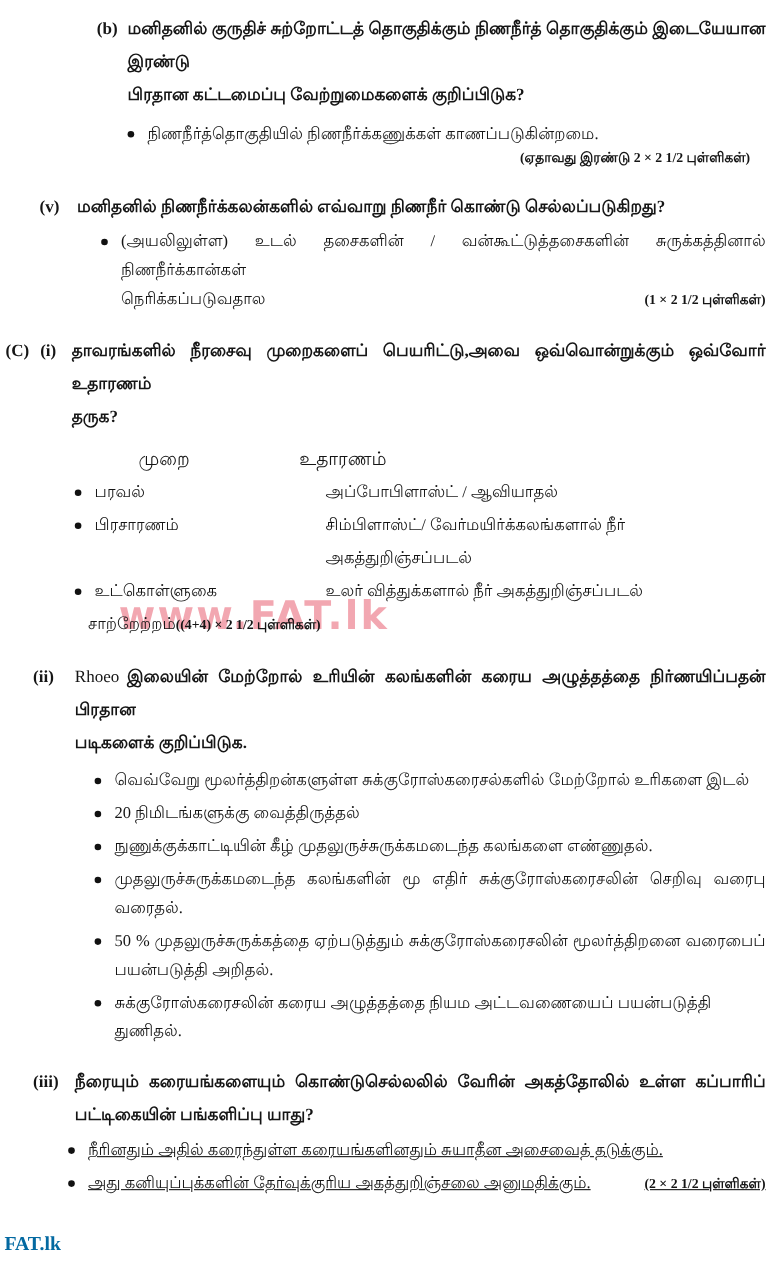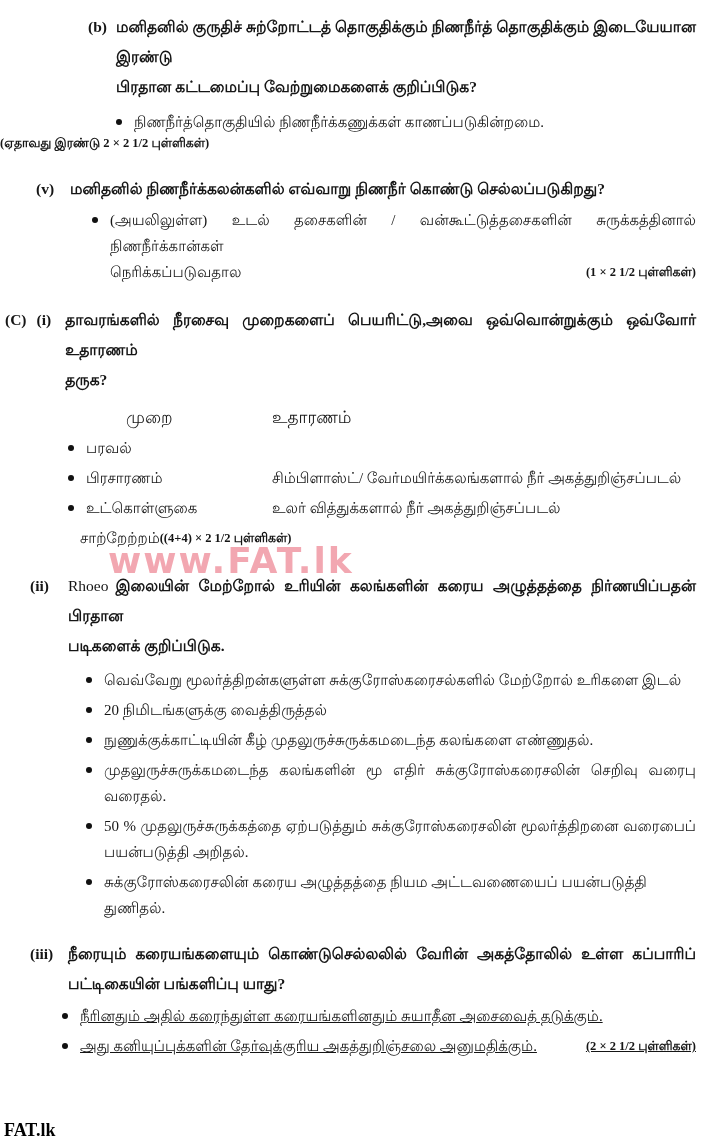--- a/index.html
+++ b/index.html
@@ -24,32 +24,32 @@
     opacity:.8;
     z-index:0;
     user-select:none;
   }
   .wm-corner{
     position:absolute;
     left:4px;top:1120px;
     font-family:"Liberation Serif", serif;
     font-weight:bold;
     font-size:18px;
-    color:#000000;
+    color:#0369a1;
     z-index:2;
   }
   .content{position:relative;z-index:1;}
   .row{display:flex;align-items:flex-start;}
   .lbl{font-weight:bold;flex:0 0 auto;}
   .qline{font-weight:bold;font-size:15.5px;line-height:30px;}
   .aline{font-size:15px;line-height:26px;}
   .stretch{text-align:justify;text-align-last:justify;}
   .latin{font-weight:normal;font-family:"Liberation Serif",serif;margin-right:7px;}
   .points{font-weight:bold;font-size:12.5px;white-space:nowrap;}
-  .points-row{display:flex;padding-right:6px;}
+  .points-row{display:flex;justify-content:flex-end;padding-right:20px;}
   .bullet{display:flex;align-items:flex-start;}
   .dot{flex:0 0 auto;width:6px;height:6px;border-radius:50%;background:#111;margin:10px 12px 0 0;}
   .btxt{flex:1 1 auto;}
   .inline-points{display:flex;align-items:flex-start;}
   .inline-points .fill{flex:1 1 auto;}
   
   .sec-b{margin:2px 6px 0 88px;}
   .sec-b .lbl{width:28px;}
   .sec-b-bullets{margin:7px 6px 0 116px;}
   .sec-b-bullets .bullet{margin-bottom:1px;}
@@ -61,21 +61,21 @@
   .sec-c{margin:20px 6px 0 5px;}
   .lbl-c{width:33px;font-weight:bold;}
   .lbl-i{width:30px;font-weight:bold;}
   .c-item{margin:18px 6px 0 30px;}
   .c-item .lbl{width:38px;}
   
   .tbl{margin:8px 6px 0 68px;}
   .tbl-head{display:grid;grid-template-columns:192px 1fr;font-weight:normal;font-size:17px;line-height:30px;}
   .tbl-head .h1{padding-left:58px;}
   .tbl-head .h2{padding-left:12px;}
-  .tbl-row{display:grid;grid-template-columns:192px 1fr;font-size:15px;line-height:30px;}
+  .tbl-row{display:grid;grid-template-columns:192px 1fr;font-size:15px;line-height:30px;gap:24px;}
   .tbl-row .m{display:flex;}
   .tbl-row .m .dot{margin-top:12px;}
   .tbl-row .e{padding-left:12px;}
   .tbl-row .e.inline-points{padding-right:0;}
   
   .c2-bullets{margin:6px 6px 0 86px;}
   .c2-bullets .bullet{margin-bottom:4px;}
   .c3-bullets{margin:4px 6px 0 62px;}
   .c3-bullets .bullet{margin-bottom:4px;text-decoration:underline;}
   .wrapblock{}
@@ -142,20 +142,21 @@
     <div class="tbl">
       <div class="tbl-head">
         <span class="h1">முறை</span>
         <span class="h2">உதாரணம்</span>
       </div>
       <div class="tbl-row">
         <div class="m">
             <span class="dot"></span>
           <span>பரவல்</span>
           </div>
+        <div class="e">அப்போபிளாஸ்ட்  /  ஆவியாதல்</div>
       </div>
       <div class="tbl-row">
         <div class="m">
             <span class="dot"></span>
           <span>பிரசாரணம்</span>
           </div>
         <div class="e">சிம்பிளாஸ்ட்/ வேர்மயிர்க்கலங்களால் நீர் அகத்துறிஞ்சப்படல்</div>
       </div>
       <div class="tbl-row">
         <div class="m">

